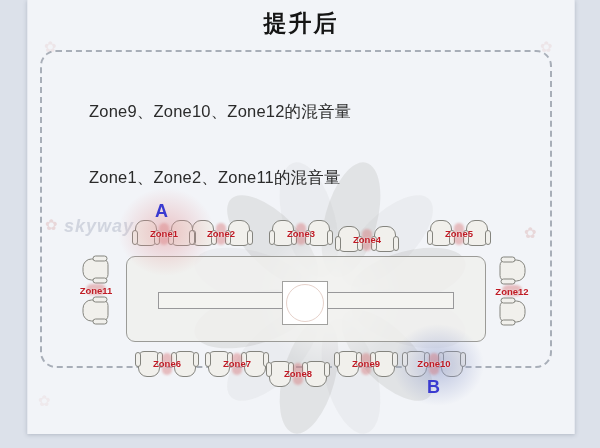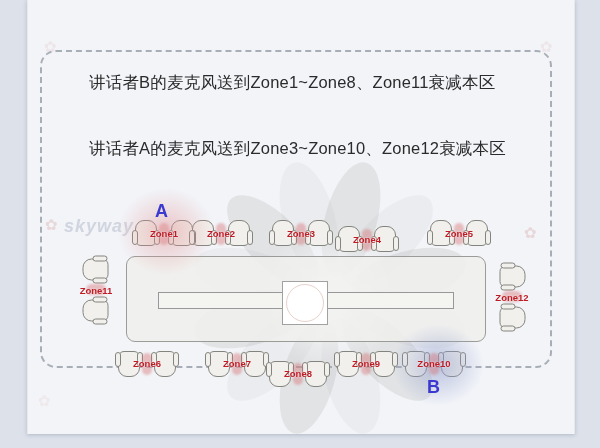--- a/index.html
+++ b/index.html
@@ -103,20 +103,21 @@
     position:absolute;z-index:7;font-size:18px;font-weight:bold;color:#3a3ad0;
   }
   .speaker-a{left:155px;top:201px;}
   .speaker-b{left:427px;top:377px;}
   .diagram-layer{position:absolute;left:0;top:0;z-index:2;}
 </style>
 </head>
 <body>
 
 <div class="card">
+  <div class="page-title">提升后</div>
 
   <div class="flower">
     <div class="petal dark" style="transform:rotate(15deg)"></div>
     <div class="petal lite" style="transform:rotate(45deg)"></div>
     <div class="petal dark" style="transform:rotate(75deg)"></div>
     <div class="petal lite" style="transform:rotate(105deg)"></div>
     <div class="petal dark" style="transform:rotate(135deg)"></div>
     <div class="petal lite" style="transform:rotate(165deg)"></div>
     <div class="petal dark" style="transform:rotate(195deg)"></div>
     <div class="petal lite" style="transform:rotate(225deg)"></div>
@@ -131,24 +132,26 @@
   <span class="wm-text" style="left:36px;top:216px">skyway</span>
   <span class="wm-mark" style="left:496px;top:224px">✿</span>
   <span class="wm-mark" style="left:16px;top:38px;opacity:.5">✿</span>
   <span class="wm-mark" style="left:512px;top:38px;opacity:.5">✿</span>
   <span class="wm-mark" style="left:10px;top:392px;opacity:.4">✿</span>
 </div>
 
 <div class="dashed-box"></div>
 
 <p class="desc p1">
-  <span>讲话者B的麦克风送到Zone1~Zone8、Zone11衰减本区</span><br>
+  <br>
+  <span>Zone9、Zone10、Zone12的混音量</span>
 </p>
 <p class="desc p2">
-  <span>讲话者A的麦克风送到Zone3~Zone10、Zone12衰减本区</span><br>
+  <br>
+  <span>Zone1、Zone2、Zone11的混音量</span>
 </p>
 
 <div class="diagram-layer">
 
   <div class="glow glow-b"></div>
 
   <div class="conf-table">
     <div class="table-bar"></div>
     <div class="table-hub">
       <div class="disc"></div>
@@ -199,21 +202,21 @@
     <div class="chair cl">
         <div class="seat"></div>
       </div>
     <div class="chair cr">
         <div class="seat"></div>
       </div>
     <div class="mic-dot"></div>
     <span class="zone-label">Zone5</span>
   </div>
 
-  <div class="zone-pair h bottom" style="left:116px;top:349px">
+  <div class="zone-pair h bottom" style="left:136px;top:349px">
     <div class="chair cl">
         <div class="seat"></div>
       </div>
     <div class="chair cr">
         <div class="seat"></div>
       </div>
     <div class="mic-dot"></div>
     <span class="zone-label">Zone6</span>
   </div>
   <div class="zone-pair h bottom" style="left:206px;top:349px">
@@ -260,21 +263,21 @@
   <div class="zone-pair v left-side" style="left:81px;top:256px">
     <div class="chair ct">
         <div class="seat"></div>
       </div>
     <div class="chair cb">
         <div class="seat"></div>
       </div>
     <div class="mic-dot"></div>
     <span class="zone-label">Zone11</span>
   </div>
-  <div class="zone-pair v right-side" style="left:497px;top:263px">
+  <div class="zone-pair v right-side" style="left:497px;top:257px">
     <div class="chair ct">
         <div class="seat"></div>
       </div>
     <div class="chair cb">
         <div class="seat"></div>
       </div>
     <div class="mic-dot"></div>
     <span class="zone-label">Zone12</span>
   </div>
 

